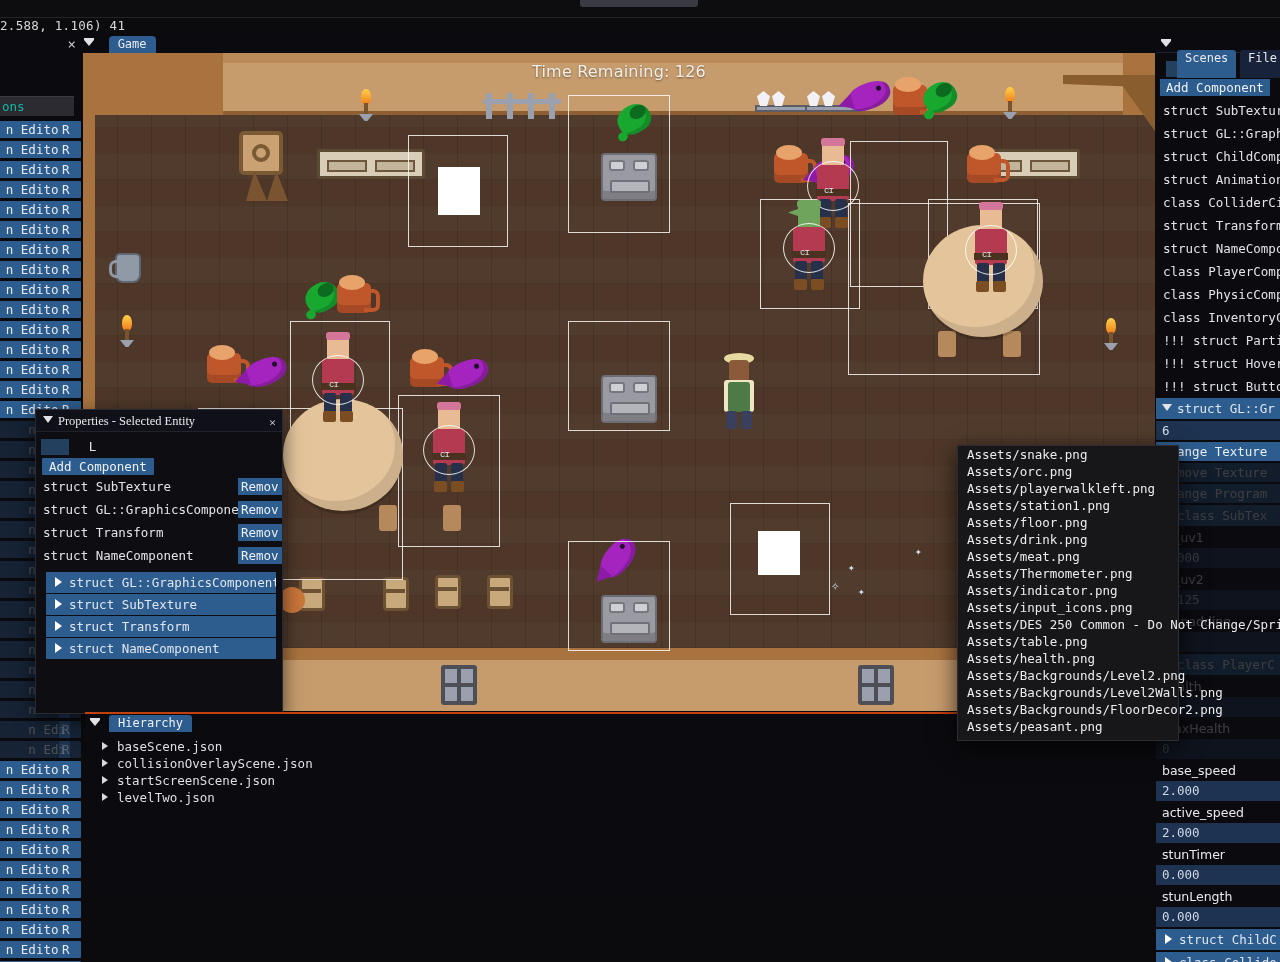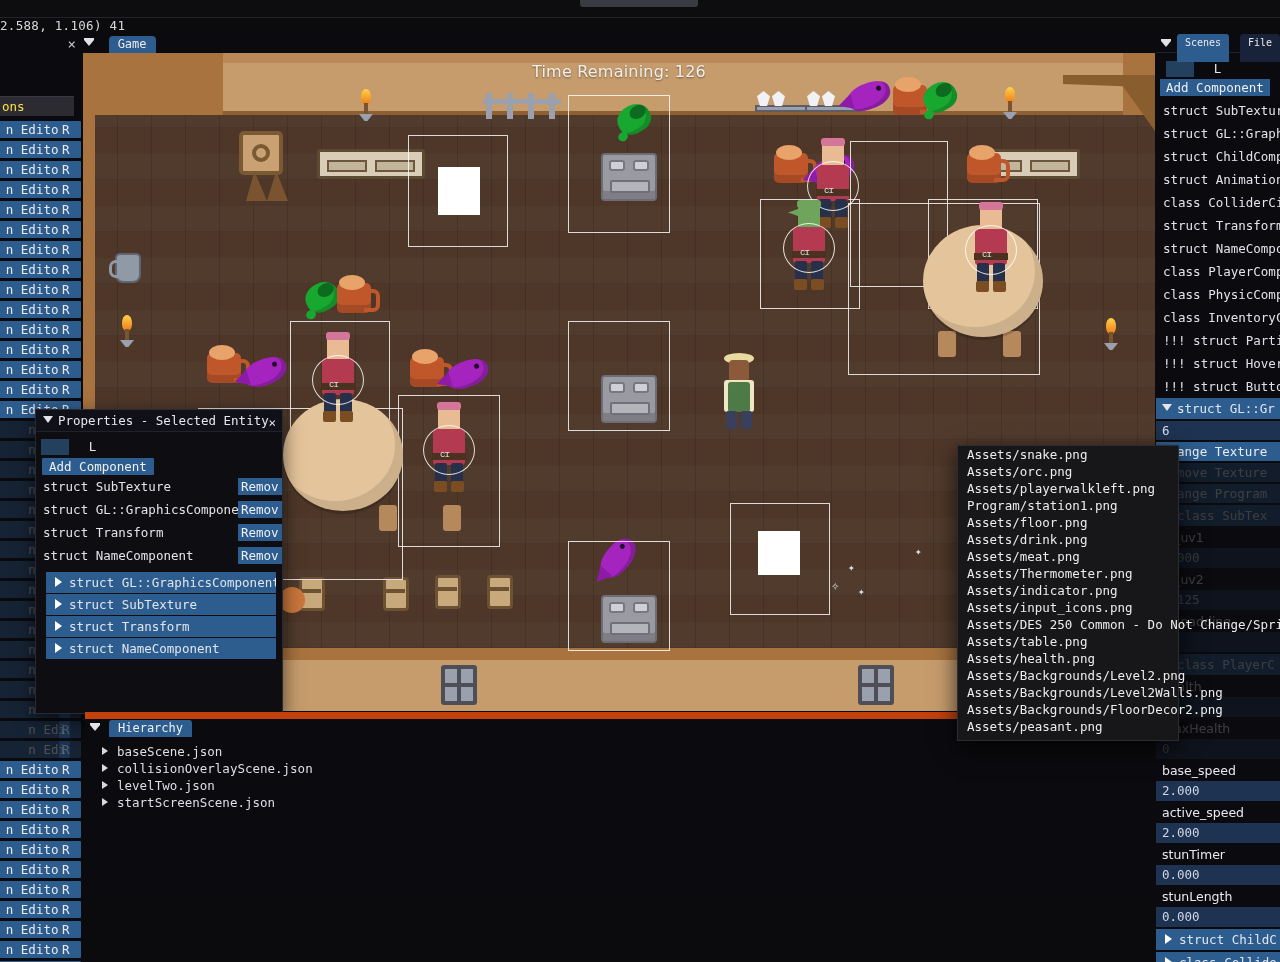--- a/index.html
+++ b/index.html
@@ -179,21 +179,21 @@
   .peasant .legL,.peasant .legR{position:absolute; top:58px; width:11px; height:18px; background:#3a3f5c; border-radius:2px;}
   .peasant .legL{left:10px;} .peasant .legR{right:10px;}
 
   
   .leftbar {
     position:absolute; left:0; top:53px; width:82px; height:909px;
     background:#0b0b0f; overflow:hidden;
   }
   .leftbar-head {
     position:absolute; left:0; top:43px; width:74px; height:20px;
-    background:#2b2b31; color:#fde047; font-size:12.5px; line-height:20px;
+    background:#2b2b31; color:#14b8a6; font-size:12.5px; line-height:20px;
     padding-left:2px; border-top:1px solid #3a3a42;
   }
   .lb-rows { position:absolute; left:0; top:66px; width:82px; }
   .lb-row { position:relative; height:20px; margin-bottom:0px; }
   .lb-btn {
     position:absolute; left:-22px; top:2px; width:92px; height:17px;
     background:#2d5d8e; color:#e8eaf0; font-size:12.5px; line-height:17px;
     text-align:right; padding-right:4px; white-space:nowrap; overflow:hidden;
     border-radius:1px;
   }
@@ -207,20 +207,21 @@
   
   .propwin {
     position:absolute; left:35px; top:409px; width:248px; height:305px;
     background:#0e0e12; border:1px solid #2a2a33;
     box-shadow:0 6px 18px rgba(0,0,0,.6);
   }
   .propwin .title {
     height:22px; background:#101018; color:#e6e6ec; font-size:12.5px;
     line-height:22px; padding-left:3px; white-space:nowrap;
     border-bottom:1px solid #22222b;
+    font-family:Liberation Serif, serif;
   }
   .propwin .title .x { position:absolute; right:6px; top:2px; cursor:pointer; }
   .tri-dn { display:inline-block; width:0;height:0; border-left:5px solid transparent;
             border-right:5px solid transparent; border-top:7px solid #e3e3e8;
             position:relative; top:-2px; margin:0 5px 0 4px; }
   .tri-rt { display:inline-block; width:0;height:0; border-top:5px solid transparent;
             border-bottom:5px solid transparent; border-left:7px solid #ffffff;
             position:relative; top:0px; margin:0 7px 0 9px; }
   .swatch-row{ height:22px; padding:4px 0 0 5px; }
   .swatch{ display:inline-block; width:28px; height:16px; background:#23405f; vertical-align:middle;}
@@ -238,21 +239,21 @@
   }
   .acc-row {
     position:relative; height:21px; margin:1px 6px 1px 10px; background:#2d5d8e;
     color:#dfe6f0; font-size:12.5px; line-height:21px; cursor:pointer; overflow:hidden;
     white-space:nowrap;
   }
 
   
   .hierwin {
     position:absolute; left:85px; top:712px; width:1070px; height:186px;
-    background:#0b0b0f; border-top:7px solid #c2410c;
+    background:#0b0b0f; border-top:2px solid #c2410c;
   }
   .hier-tabline{ position:absolute; left:0; top:0; width:100%; height:19px; background:#0b0b0f;}
   .hier-chip{ position:absolute; left:24px; top:1px; padding:0 9px; height:17px; line-height:17px;
               background:#2d5d8e; color:#eef1f6; font-size:12px; border-radius:3px 3px 0 0;}
   .hier-caret{ position:absolute; left:5px; top:3px; }
   .hier-caret::before{ content:""; position:absolute; left:0; top:3px;
         border-left:5px solid transparent; border-right:5px solid transparent;
         border-top:6px solid #e2e2e6; }
   .hier-caret::after{ content:""; position:absolute; left:0; top:1px; width:10px; height:2px; background:#e2e2e6;}
   .hier-item { position:relative; height:17px; color:#dfdfe6; font-size:12.5px;
@@ -265,22 +266,22 @@
   .rightpanel {
     position:absolute; left:1156px; top:33px; width:124px; height:929px;
     background:#0b0b0f; overflow:hidden;
   }
   .rp-tabline{ position:relative; height:20px; background:#0b0b0f; border-bottom:1px solid #1b2333;}
   .rp-caret{ position:absolute; left:5px; top:4px; width:12px; height:12px;}
   .rp-caret::before{ content:""; position:absolute; left:0; top:4px;
         border-left:5px solid transparent; border-right:5px solid transparent;
         border-top:6px solid #e2e2e6;}
   .rp-caret::after{ content:""; position:absolute; left:0; top:2px; width:10px; height:2px; background:#e2e2e6;}
-  .rp-chip{ position:absolute; top:1px; height:28px; line-height:17px; padding:0 8px;
-        font-size:10px; color:#e9e9ef; border-radius:3px 3px 0 0; }
+  .rp-chip{ position:absolute; top:17px; height:28px; line-height:17px; padding:0 8px;
+        font-size:12px; color:#e9e9ef; border-radius:3px 3px 0 0; }
   .rp-chip.sel{ left:21px; background:#2d5d8e; }
   .rp-chip.unsel{ left:84px; background:#182238; }
   .rp-swrow{ height:24px; padding:5px 0 0 10px;}
   .rp-addcomp{ display:inline-block; margin:2px 0 3px 4px; padding:1px 6px; background:#2d5d8e;
         color:#eef1f6; font-size:12.5px; }
   .rp-line{ height:23px; color:#e3e3e9; font-size:12.5px; line-height:23px;
         padding-left:7px; white-space:nowrap; overflow:hidden; }
   .rp-line.warn{ color:#dfe0e6; }
   .rp-acc{ height:21px; background:#2d5d8e; color:#dfe6f0; font-size:12.5px; line-height:21px;
         white-space:nowrap; overflow:hidden; margin-bottom:2px;}
@@ -743,22 +744,22 @@
 </div>
 
 <div class="hierwin">
   <div class="hier-tabline">
     <span class="hier-caret"></span>
     <span class="hier-chip">Hierarchy</span>
   </div>
   <div style="position:absolute;left:0;top:24px;width:100%" id="hier-items">
         <div class="hier-item"><span class="a"></span><span>baseScene.json</span></div>
         <div class="hier-item"><span class="a"></span><span>collisionOverlayScene.json</span></div>
+        <div class="hier-item"><span class="a"></span><span>startScreenScene.json</span></div>
         <div class="hier-item"><span class="a"></span><span>levelTwo.json</span></div>
-        <div class="hier-item"><span class="a"></span><span>startScreenScene.json</span></div>
       </div>
 </div>
 
 <div class="rightpanel">
   <div class="rp-tabline">
     <span class="rp-caret"></span>
     <span class="rp-chip sel">Scenes</span>
     <span class="rp-chip unsel">File</span>
   </div>
   <div class="rp-swrow">
@@ -819,21 +820,21 @@
         <div class="rp-acc"><span class="tri-rt"></span><span>struct ChildC</span></div>
         <div class="rp-acc"><span class="tri-rt"></span><span>class Collide</span></div>
       </div>
 </div>
 
 <div class="assetdrop">
   <div id="asset-items">
         <div class="item">Assets/snake.png</div>
         <div class="item">Assets/orc.png</div>
         <div class="item">Assets/playerwalkleft.png</div>
-        <div class="item">Program/station1.png</div>
+        <div class="item">Assets/station1.png</div>
         <div class="item">Assets/floor.png</div>
         <div class="item">Assets/drink.png</div>
         <div class="item">Assets/meat.png</div>
         <div class="item">Assets/Thermometer.png</div>
         <div class="item">Assets/indicator.png</div>
         <div class="item">Assets/input_icons.png</div>
         <div class="item wide">Assets/DES 250 Common - Do Not Change/Sprites</div>
         <div class="item">Assets/table.png</div>
         <div class="item">Assets/health.png</div>
         <div class="item">Assets/Backgrounds/Level2.png</div>

